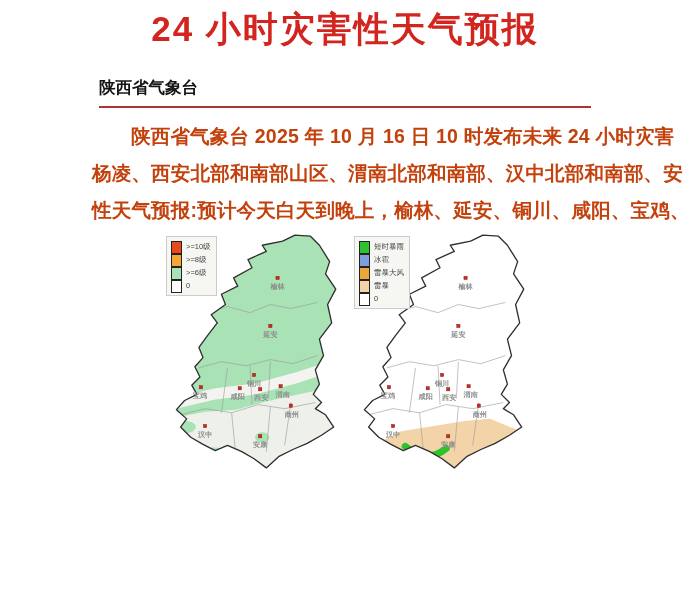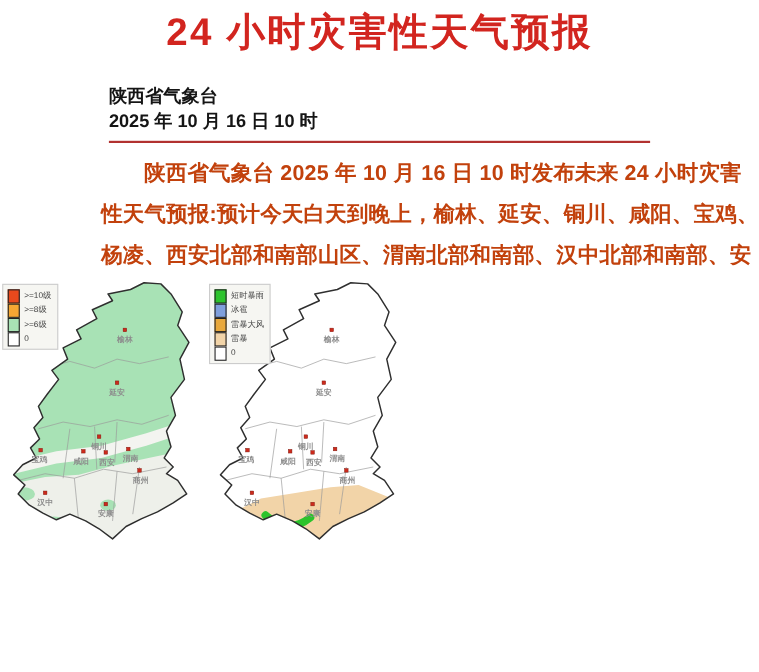--- a/index.html
+++ b/index.html
@@ -8,35 +8,35 @@
     position:relative; width:690px; height:516px; background:#ffffff;
     font-family:"Liberation Sans", sans-serif; overflow:hidden; margin:0 auto;
   }
   .title {
     margin-top:6px; text-align:center; color:#d2251f;
     font-size:35px; font-weight:bold; letter-spacing:2px;
   }
   .header-row {
     width:492px; margin:24px auto 0; display:flex; justify-content:space-between;
     align-items:baseline; font-size:16.5px; font-weight:bold; color:#151515;
-    border-bottom:2px solid #b23230; padding-bottom:7px; white-space:nowrap;flex-direction:column;
+    border-bottom:2px solid #b23230; padding-bottom:7px; white-space:nowrap;
   }
   .header-mid span { margin-right:4px; }
   .body-text {
     width:506px; margin:10px auto 0; font-size:19.5px; font-weight:600;
     color:#c2410c; letter-spacing:0.2px;
   }
   .body-line {
     height:37px; line-height:37px; white-space:nowrap;
     text-align:justify; text-align-last:justify;
   }
   .body-line.indent { text-indent:2em; }
   .body-line.last { text-align-last:left; }
   .maps-row {
-    display:flex; gap:14px; margin-top:4px;
+    display:flex; justify-content:center; gap:14px; margin-top:4px;
   }
   .map-box { position:relative; width:174px; height:240px; }
   .legend {
     position:absolute; z-index:3; top:3px; left:2px;
     background:#f6f6f2; border:1px solid #cccccc; padding:3px 5px 3px 4px;
   }
   .lg-row { display:flex; align-items:center; height:13px; }
   .sw {
     display:inline-block; width:11px; height:13px;
     border:1px solid #222222; margin-bottom:-1px; flex:0 0 11px;
@@ -57,27 +57,26 @@
 </style>
 </head>
 <body>
 
 <div class="page">
 
   <h1 class="title">24 小时灾害性天气预报</h1>
 
   <div class="header-row">
     <span>陕西省气象台</span>
-    <span>2025 年 10 月 16 日 10 时</span>
   </div>
 
   <div class="body-text">
     <div class="body-line indent">陕西省气象台 2025 年 10 月 16 日 10 时发布未来 24 小时灾害</div>
+    <div class="body-line">杨凌、西安北部和南部山区、渭南北部和南部、汉中北部和南部、安</div>
     <div class="body-line">性天气预报:预计今天白天到晚上，榆林、延安、铜川、咸阳、宝鸡、</div>
-    <div class="body-line">杨凌、西安北部和南部山区、渭南北部和南部、汉中北部和南部、安</div>
   </div>
 
   <div class="maps-row">
 
     <div class="map-box">
       <div class="legend">
         <div class="lg-row">
           <span class="sw" style="background: rgb(232, 73, 29);"></span>
           <span class="lg-label">&gt;=10级</span>
         </div>

